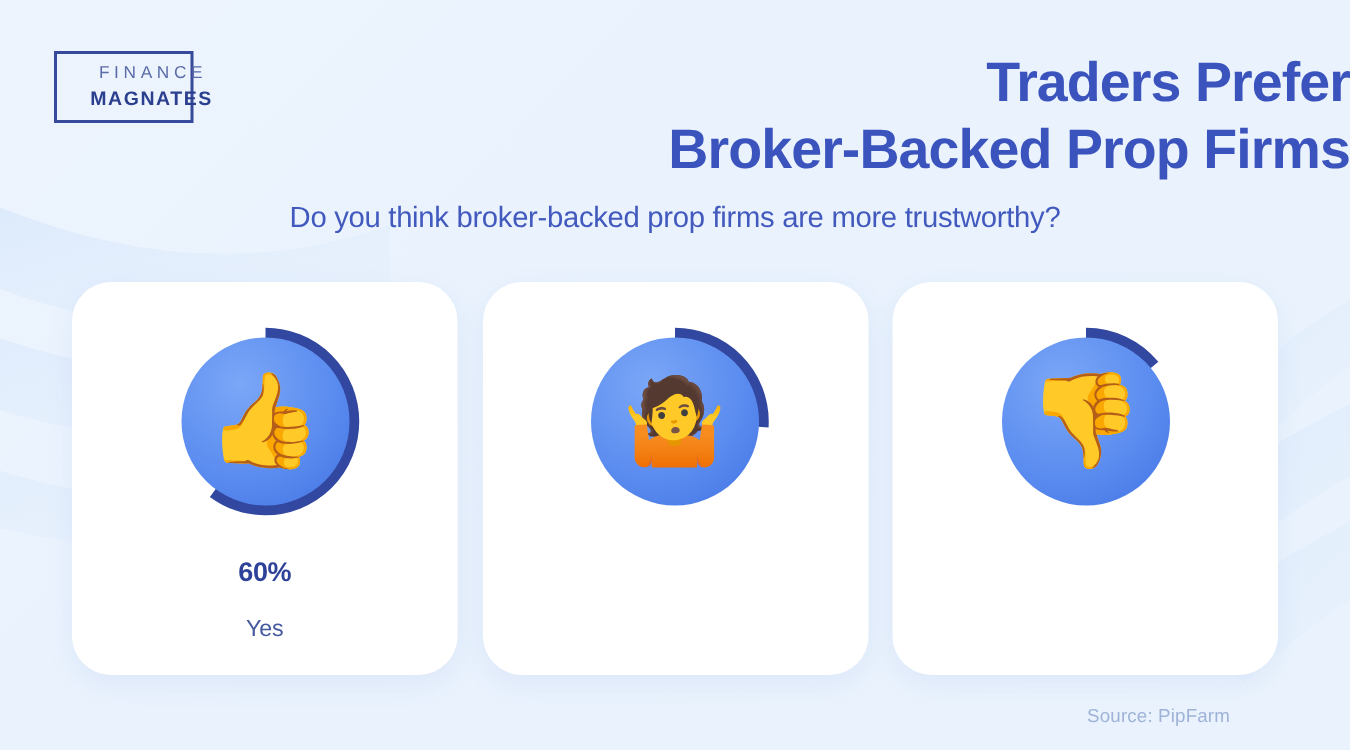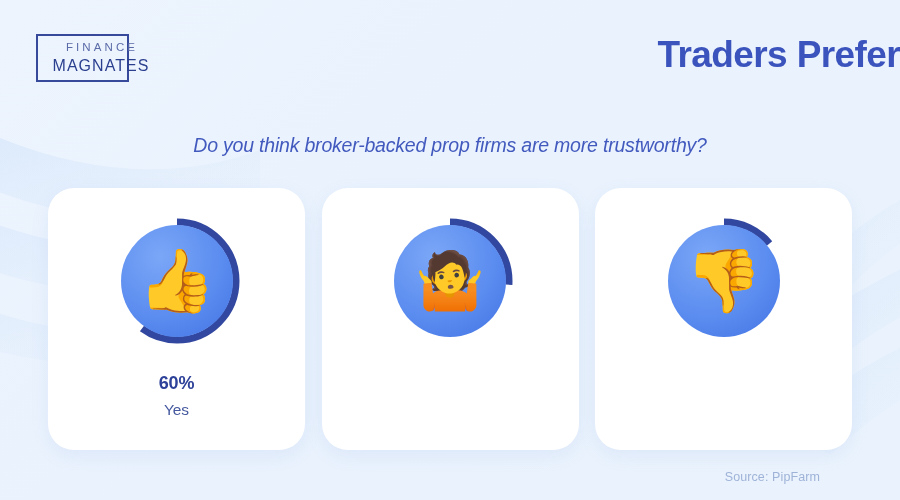--- a/index.html
+++ b/index.html
@@ -46,24 +46,24 @@
   }
   .logo-top {
     font-size: 11.5px;
     letter-spacing: 3.1px;
     color: #5a6ba8;
     font-weight: 400;
     line-height: 1;
     text-indent: 3.1px;
   }
   .logo-bottom {
-    font-size: 16px;
+    font-size: 13px;
     letter-spacing: 1.05px;
     color: #2b3f8f;
-    font-weight: 400;
+    font-weight: 700;
     line-height: 1;
     margin-top: 4px;
     text-indent: 1.05px;
   }
 
   
   .headline {
     position: absolute;
     left: 0;
     right: 0;
@@ -80,21 +80,20 @@
   .subtitle {
     position: absolute;
     left: 0;
     right: 0;
     top: 134px;
     text-align: center;
     color: #4259be;
     font-weight: 400;
     font-size: 19.5px;
     letter-spacing: -0.2px;
-    font-style: italic;
   }
 
   
   .cards {
     position: absolute;
     left: 48px;
     top: 188px;
     width: 804px;
     height: 262px;
     display: flex;
@@ -136,38 +135,38 @@
     font-size: 62px;
     line-height: 1;
     z-index: 3;
     user-select: none;
   }
   .emoji.shrug { font-size: 56px; }
 
   .stat {
     position: absolute;
     left: 0; right: 0;
-    bottom: 30px;
+    bottom: 20px;
     text-align: center;
   }
   .stat-pct {
     display: block;
     font-size: 18px;
     font-weight: 700;
     color: #2e4299;
     line-height: 22px;
     letter-spacing: -0.2px;
   }
   .stat-label {
     display: block;
     font-size: 15.5px;
     font-weight: 400;
     color: #46599f;
     line-height: 20px;
-    margin-top: 6px;
+    margin-top: 18px;
     letter-spacing: -0.1px;
   }
 
   
   .source {
     position: absolute;
     right: 80px;
     bottom: 16px;
     font-size: 12.5px;
     color: #9fb3d8;
@@ -196,20 +195,21 @@
     </svg>
   </div>
 
   <div class="logo-box">
     <span class="logo-top">FINANCE</span>
     <span class="logo-bottom">MAGNATES</span>
   </div>
 
   <h1 class="headline">
     <span class="line">Traders Prefer</span>
+    <span class="line">Broker-Backed Prop Firms</span>
   </h1>
 
   <div class="subtitle">Do you think broker-backed prop firms are more trustworthy?</div>
 
   <div class="cards">
 
     <div class="card">
       <div class="dial-wrap">
         <svg viewBox="0 0 130 130" xmlns="http://www.w3.org/2000/svg" aria-hidden="true">
           <defs>

